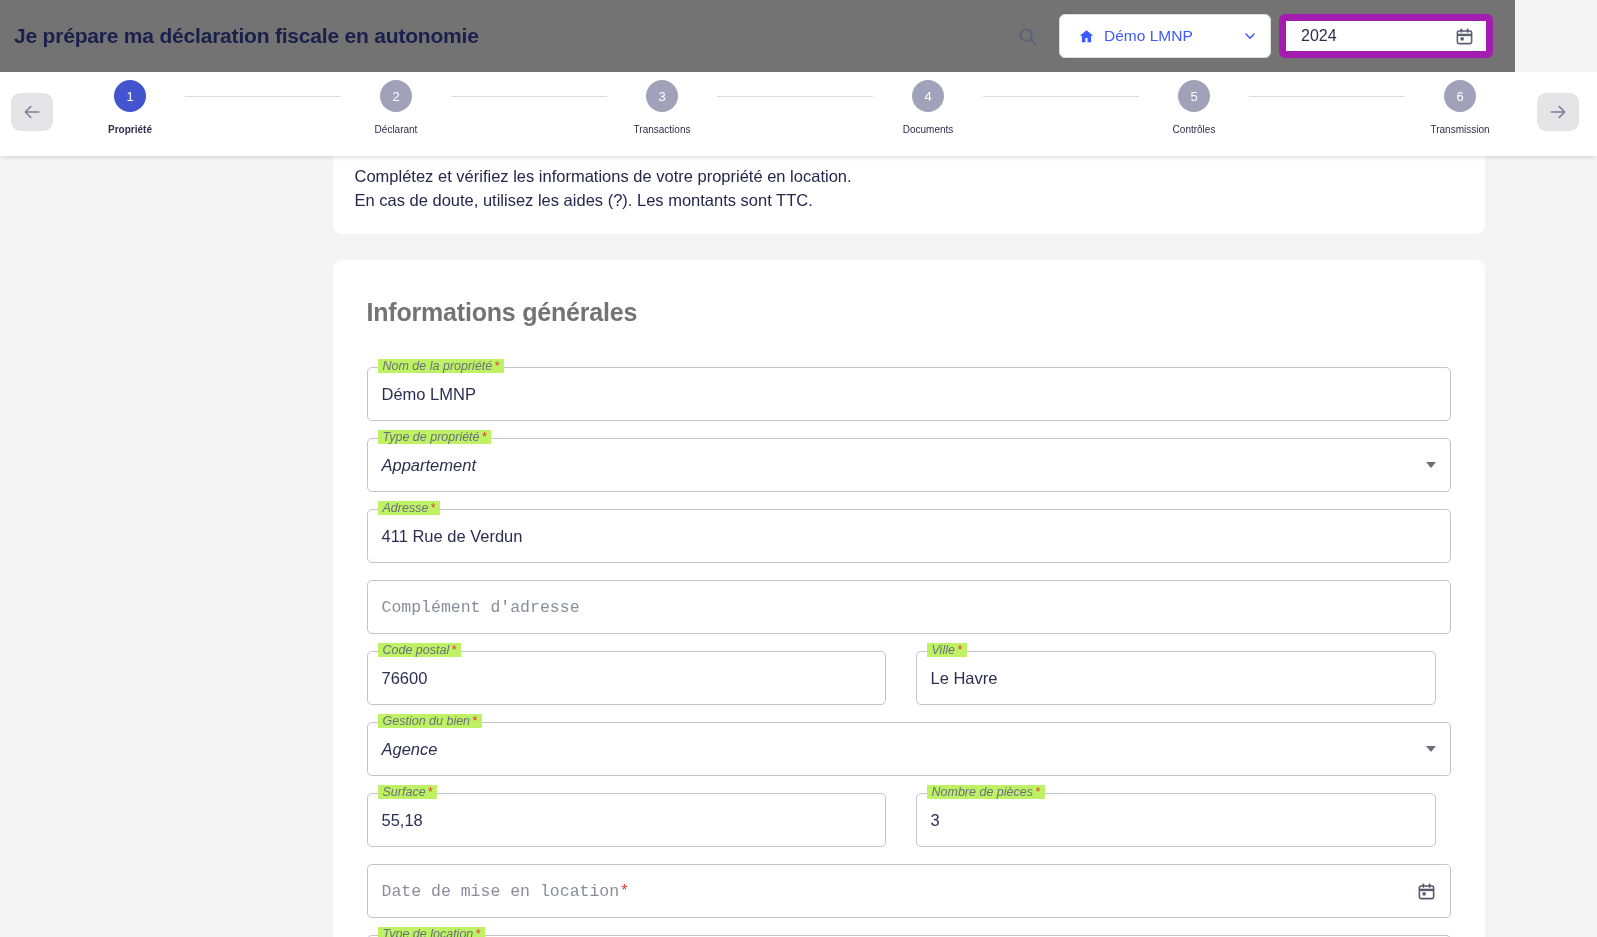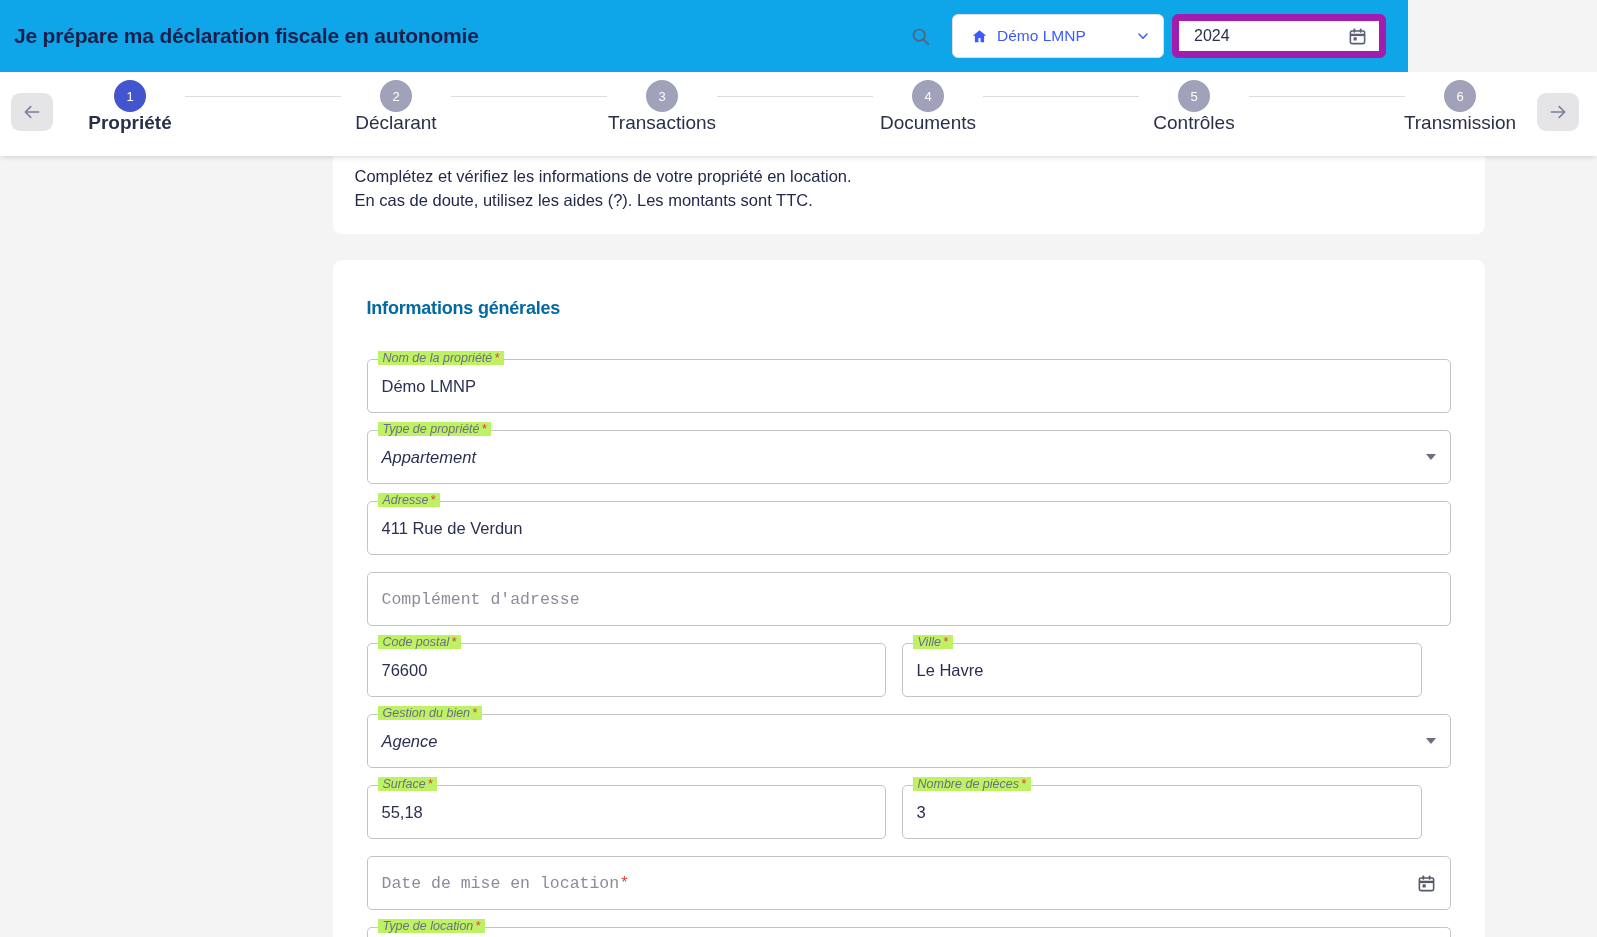--- a/index.html
+++ b/index.html
@@ -9,22 +9,22 @@
     width: 1597px; height: 937px;
     overflow: hidden;
     background: #f4f4f5;
     font-family: "Liberation Sans", sans-serif;
     -webkit-font-smoothing: antialiased;
   }
 
   
   .app-header {
     position: absolute; top: 0; left: 0;
-    width: 1408px; height: 72px;
-    background: #0ea5e9;
+    width: 1515px; height: 72px;
+    background: #737373;
     display: flex; align-items: center;
     z-index: 30;
     justify-content: center;
   }
   .app-title {
     margin-left: 14px;
     font-size: 21px;
     font-weight: 700;
     color: #1b1f4b;
     letter-spacing: -0.2px;
@@ -115,21 +115,22 @@
     width: 32px; height: 32px;
     border-radius: 50%;
     background: #9fa2b8;
     color: #ffffff;
     display: flex; align-items: center; justify-content: center;
     font-size: 13px;
     font-weight: 500;
   }
   .step.active .step-circle { background: #4355ce; }
   .step-label {
-    font-size: 19px;
+    margin-top: 12px;
+    font-size: 10px;
     color: #2b2f4a;
     white-space: nowrap;
   }
   .step.active .step-label { font-weight: 700; }
   .step-connector {
     flex: 1 1 auto;
     height: 1px;
     background: #dcdde2;
     margin-top: 16px;
     min-width: 20px;
@@ -166,29 +167,29 @@
     line-height: 24px;
     white-space: nowrap;
   }
   .intro-line:first-child { padding-top: 8px; }
 
   .form-card {
     margin-top: 26px;
     padding: 38px 34px 10px 34px;
   }
   .section-title {
-    font-size: 18px;
+    font-size: 25px;
     font-weight: 700;
-    color: #0369a1;
+    color: #737373;
     letter-spacing: -0.2px;
     margin: 0 0 40px 0;
   }
 
   
-  .field-row { display: flex; gap: 16px; }
+  .field-row { display: flex; gap: 30px; }
   .field {
     position: relative;
     margin-bottom: 17px;
     flex: 1 1 0;
     min-width: 0;
   }
   .field-box {
     border: 1px solid #c3c4ca;
     border-radius: 5px;
     height: 54px;

